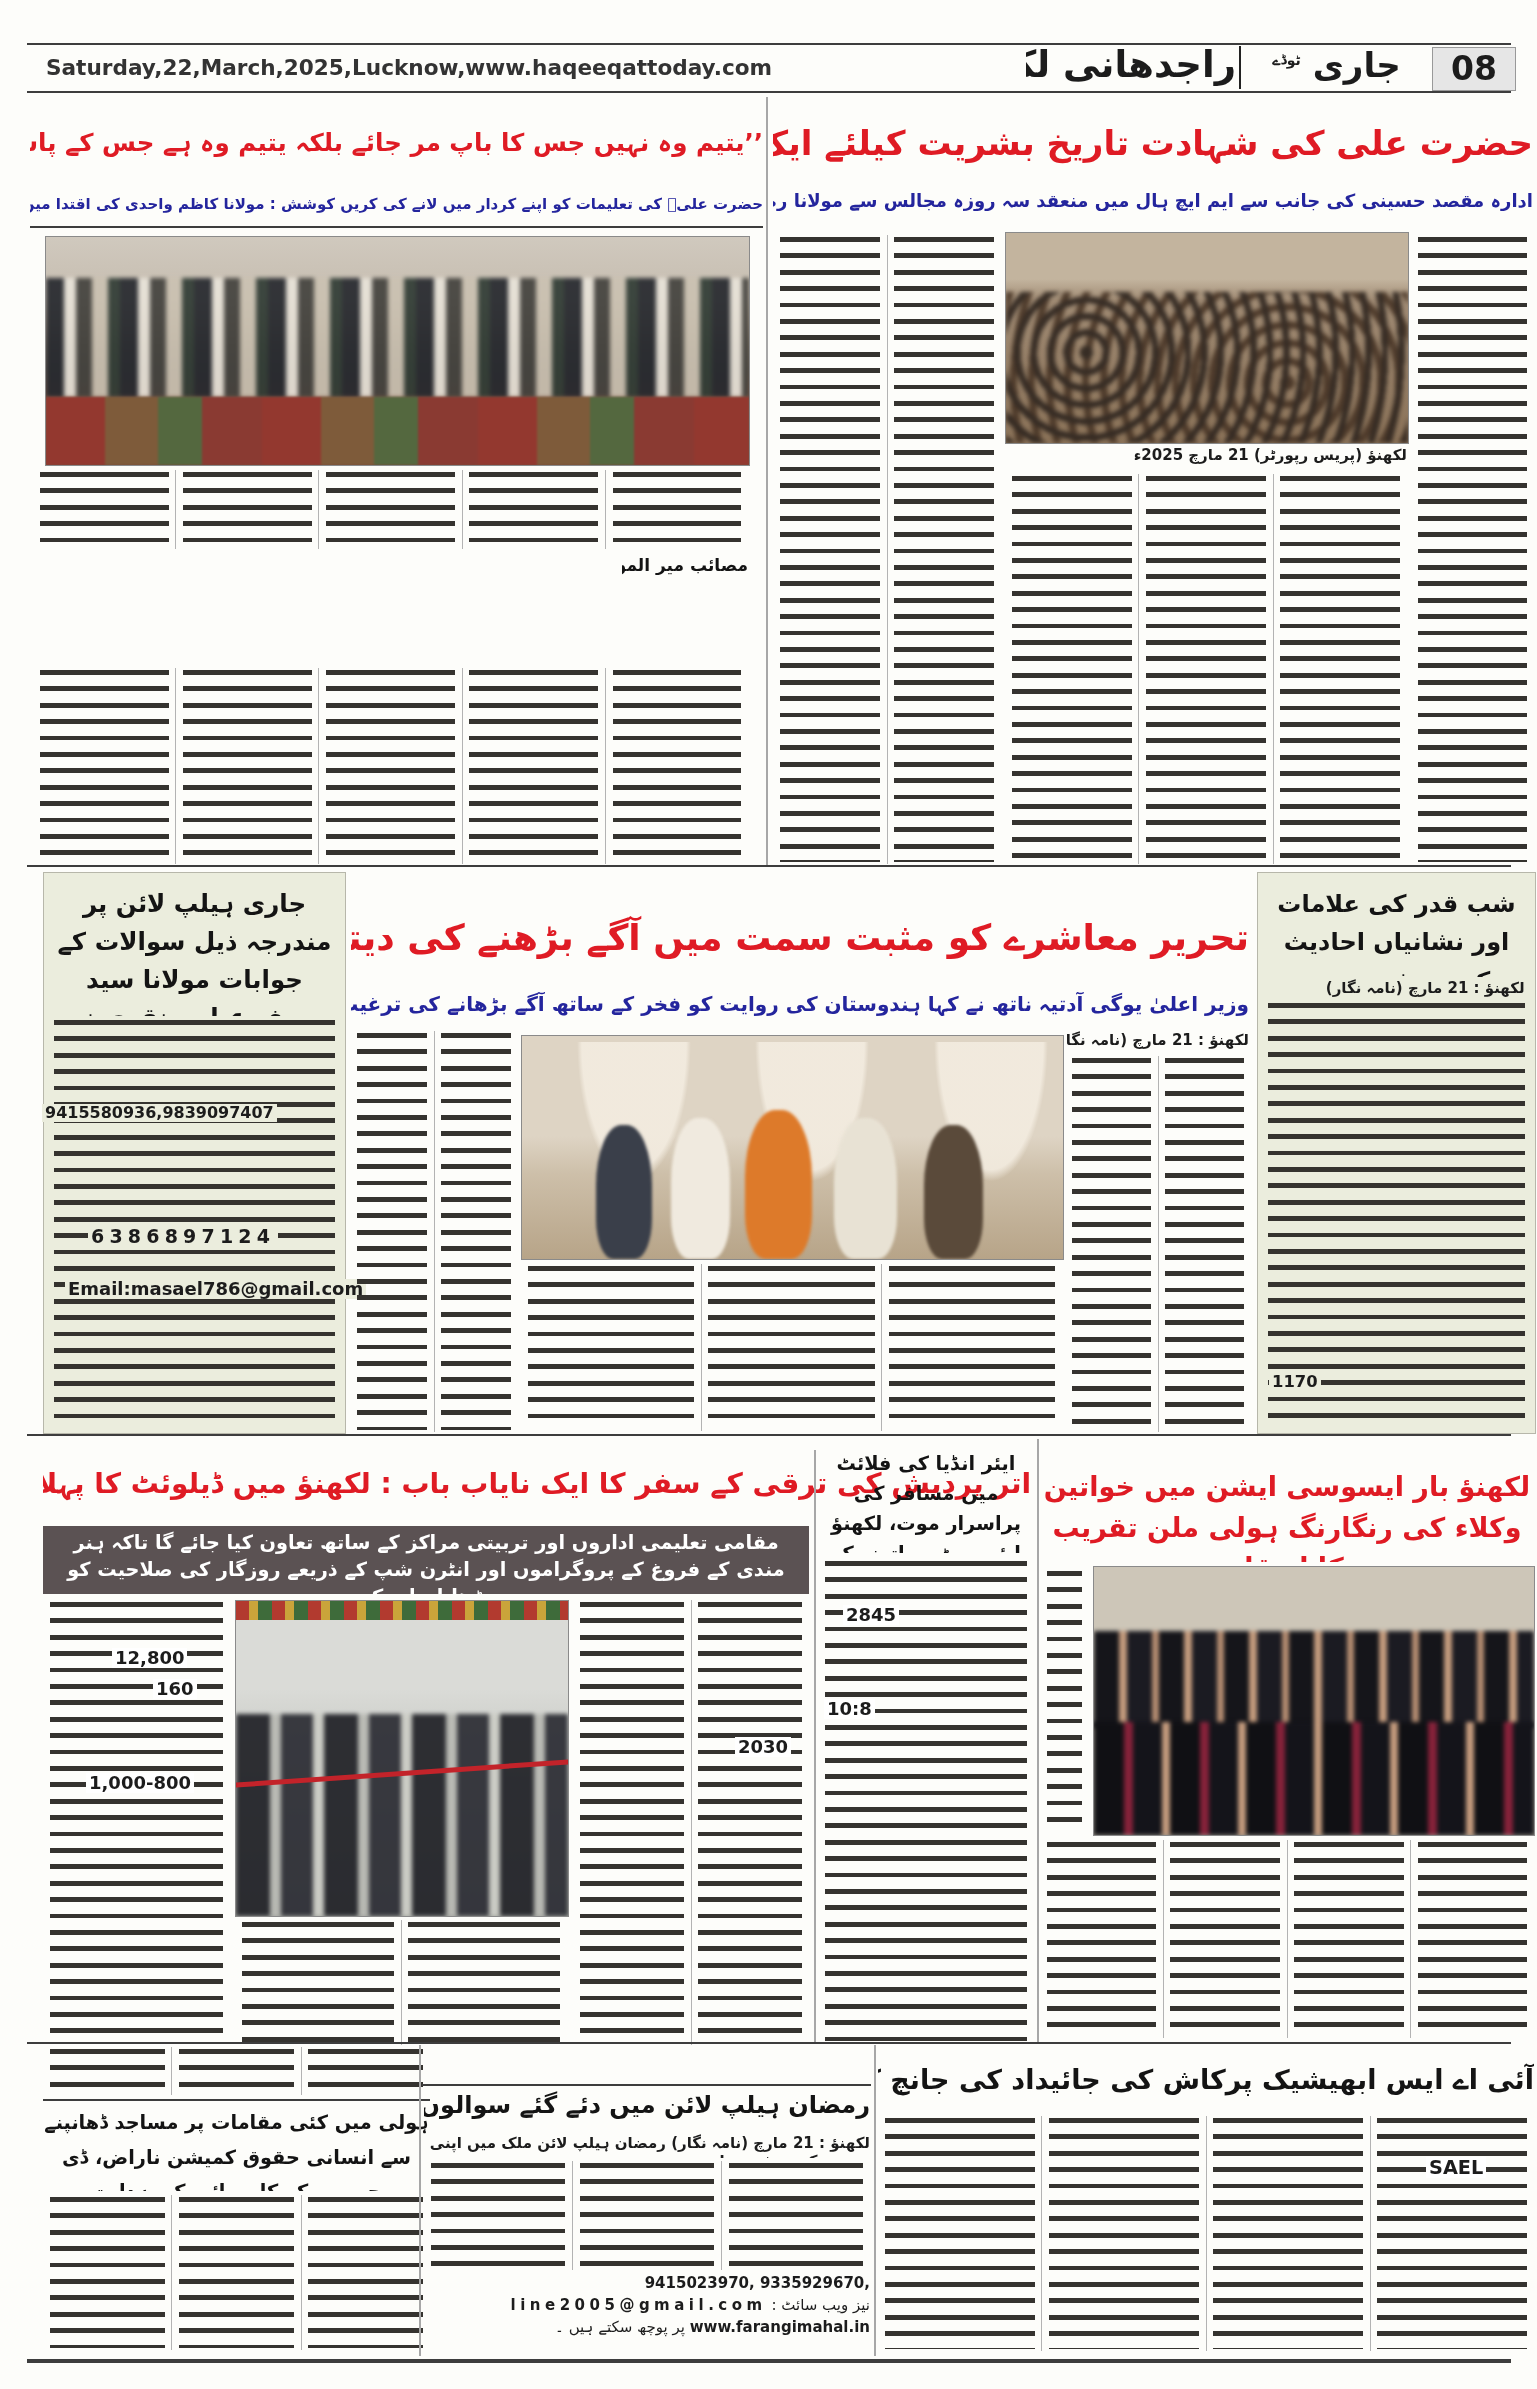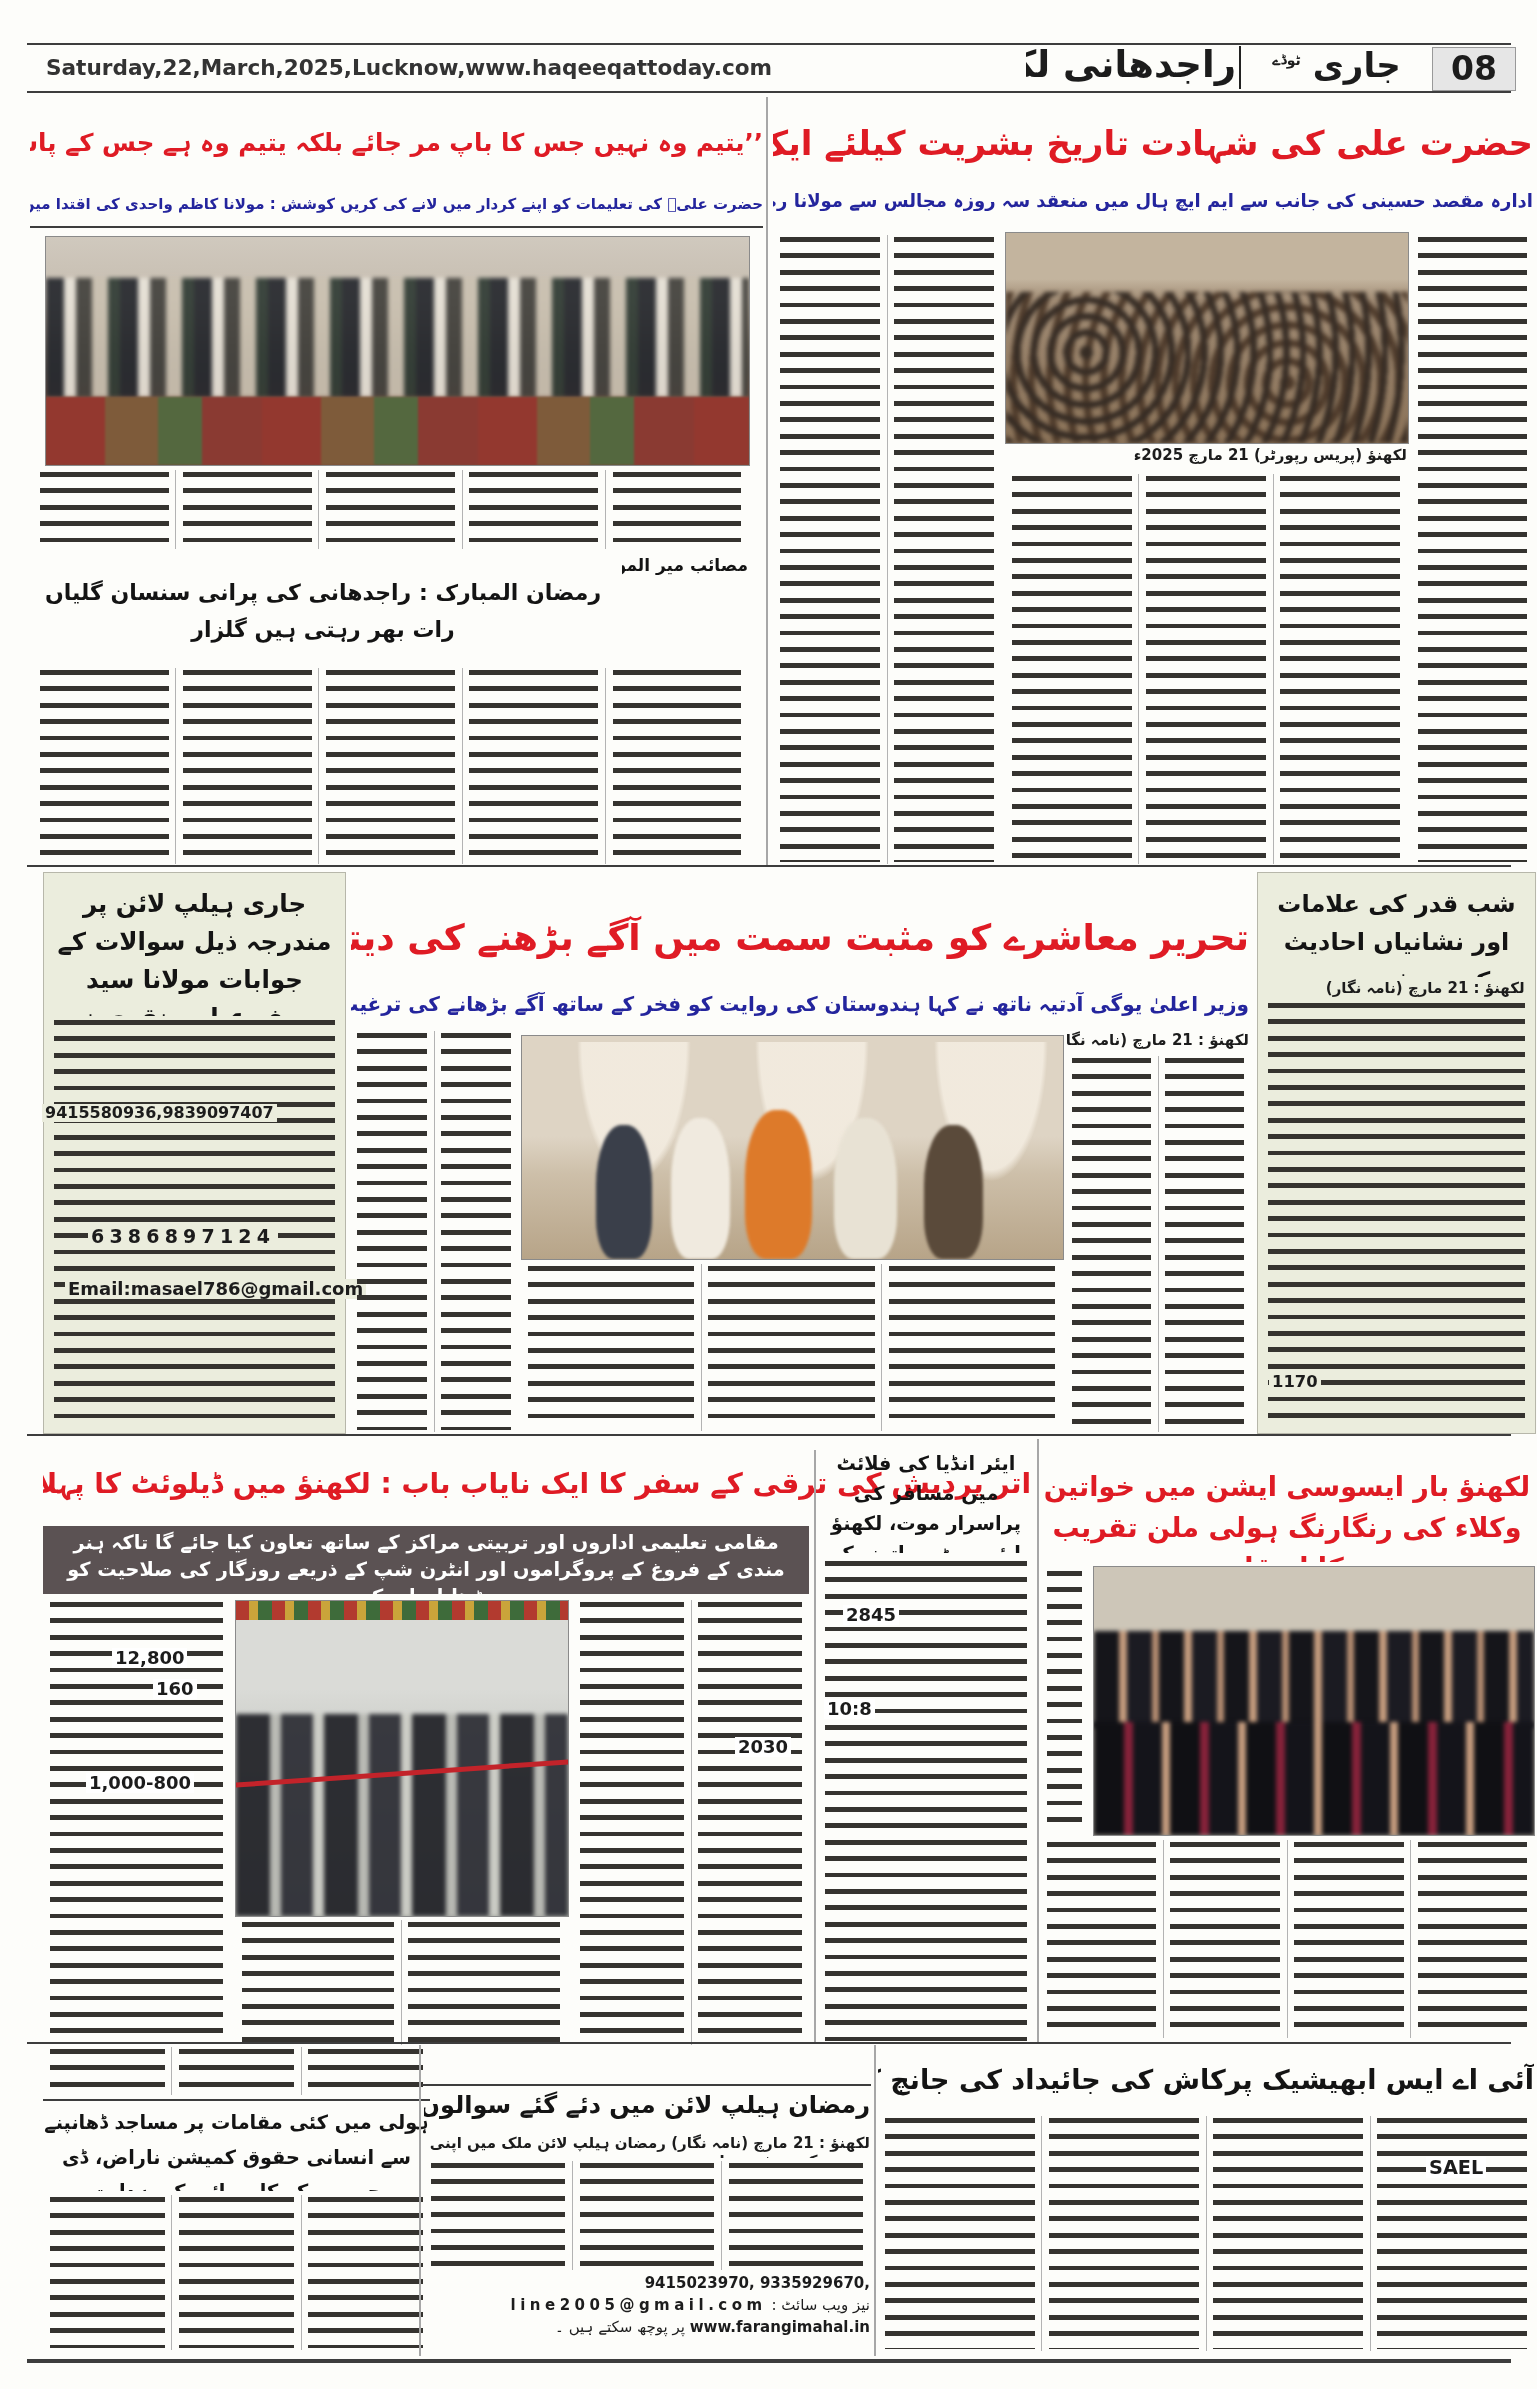--- a/index.html
+++ b/index.html
@@ -98,21 +98,20 @@
   </div>
 
   <div class="abs cols" style="left:33px;top:470px;width:715px;height:79px">
       <div class="col sim"></div>
       <div class="col sim"></div>
       <div class="col sim"></div>
       <div class="col sim"></div>
       <div class="col sim"></div>
     </div>
   <div class="abs rtl nowrap center hblk" style="left:622px;top:555px;width:126px;font-size:17px">مصائب میر المومنینؑ</div>
-  <div class="abs rtl center hblk" style="left:33px;top:574px;width:580px;height:88px;font-size:22px;line-height:1.7;overflow:hidden">رمضان المبارک : راجدھانی کی پرانی سنسان گلیاں رات بھر رہتی ہیں گلزار</div>
   <div class="abs cols" style="left:33px;top:668px;width:715px;height:196px">
       <div class="col sim"></div>
       <div class="col sim"></div>
       <div class="col sim"></div>
       <div class="col sim"></div>
       <div class="col sim"></div>
     </div>
 
   <div class="abs rule" style="left:27px;top:865px;width:1484px;height:2.2px"></div>
 

